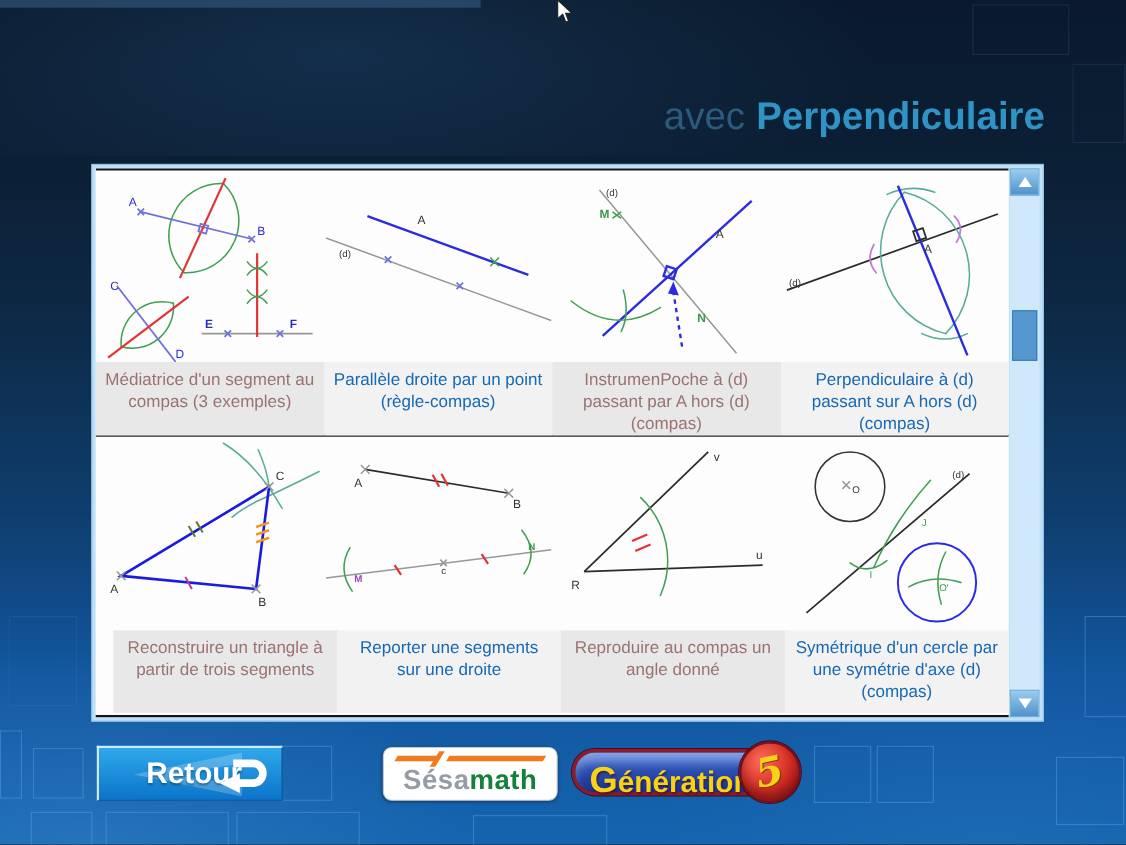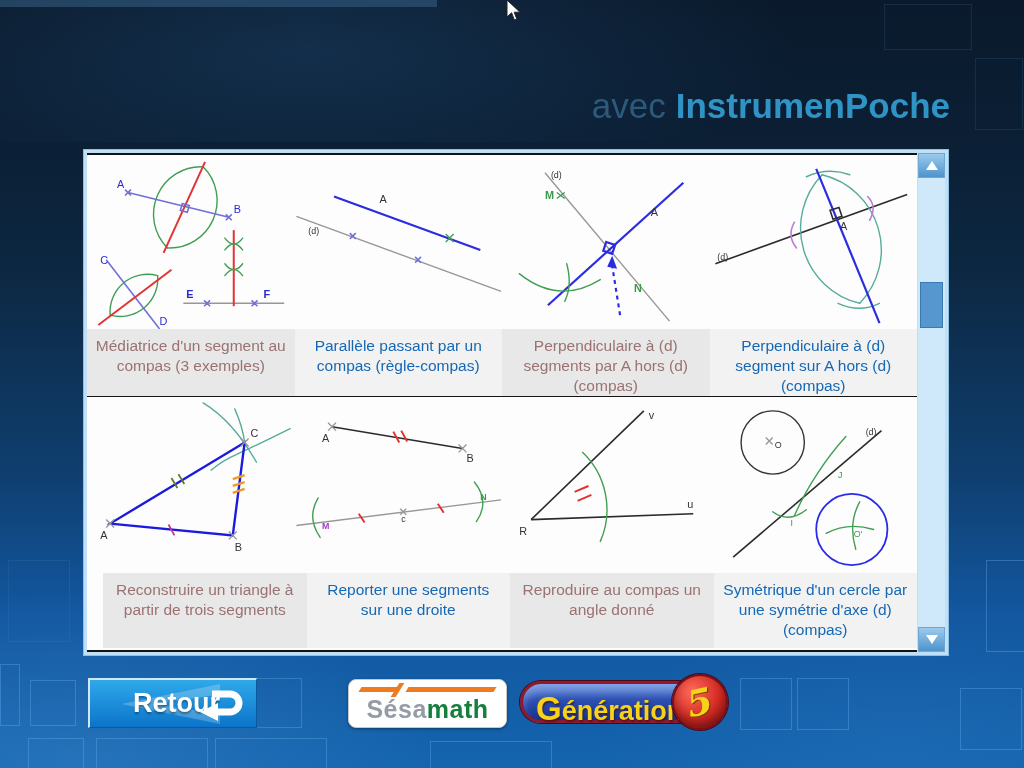--- a/index.html
+++ b/index.html
@@ -135,21 +135,21 @@
   <div class="sq sq7"></div>
   <div class="sq sq8"></div>
   <div class="sq sq9"></div>
   <div class="sq sq10"></div>
   <div class="sq sq11"></div>
   <div class="sq f sq12"></div>
   <div class="sq f sq13"></div>
   <div class="sq f sq14"></div>
 
   <div class="hdr">
-    <div class="subtitle"><span class="avec">avec</span><span class="brand">InstrumenPoche</span></div>
+    <div class="subtitle"><span class="avec">avec</span><span class="brand">Perpendiculaire</span></div>
   </div>
 
   <svg class="cursor" viewBox="0 0 16 22">
     <polygon points="1,0 1,17 5.6,12.8 8.3,20 10.8,19 8.2,12.2 14,12.2" fill="#fff" stroke="#222" stroke-width="1"></polygon>
   </svg>
 
   <div class="panel">
     <div class="content">
 
       <div class="thumbs r1">
@@ -221,23 +221,23 @@
             <path class="sline purple" d="M158 42 Q168 52 160 66"></path>
             <path class="sline blackl" stroke-width="1.2" d="M120 56 l9 -3 3 9 -9 3 z"></path>
             <text class="lbl sm" x="6" y="106" fill="#444">(d)</text>
             <text class="lbl" x="130" y="76">A</text>
           </svg>
         </div>
       </div>
 
       <div class="caps c1">
         <div class="cap" data-state="visited">Médiatrice d'un segment au compas (3 exemples)</div>
-        <div class="cap" data-state="link">Parallèle passant par un compas (règle-compas)</div>
-        <div class="cap" data-state="visited">Perpendiculaire à (d) segments par A hors (d) (compas)</div>
-        <div class="cap" data-state="link">Perpendiculaire à (d) segment sur A hors (d) (compas)</div>
+        <div class="cap" data-state="link">Parallèle droite par un point (règle-compas)</div>
+        <div class="cap" data-state="visited">InstrumenPoche à (d) passant par A hors (d) (compas)</div>
+        <div class="cap" data-state="link">Perpendiculaire à (d) passant sur A hors (d) (compas)</div>
       </div>
 
       <div class="thumbs r2">
 
         <div class="thumb">
           <svg viewBox="0 0 207 178">
             <path class="sline teal" d="M116 6 Q146 24 170 66"></path>
             <path class="sline teal" d="M204 32 Q172 48 150 58 Q136 64 124 74"></path>
             <path class="sline teal" d="M148 12 Q156 30 158 46"></path>
             <path fill="none" stroke="#1a1ae0" stroke-width="2.4" d="M22 128 L146 140 L158 46 Z"></path>

